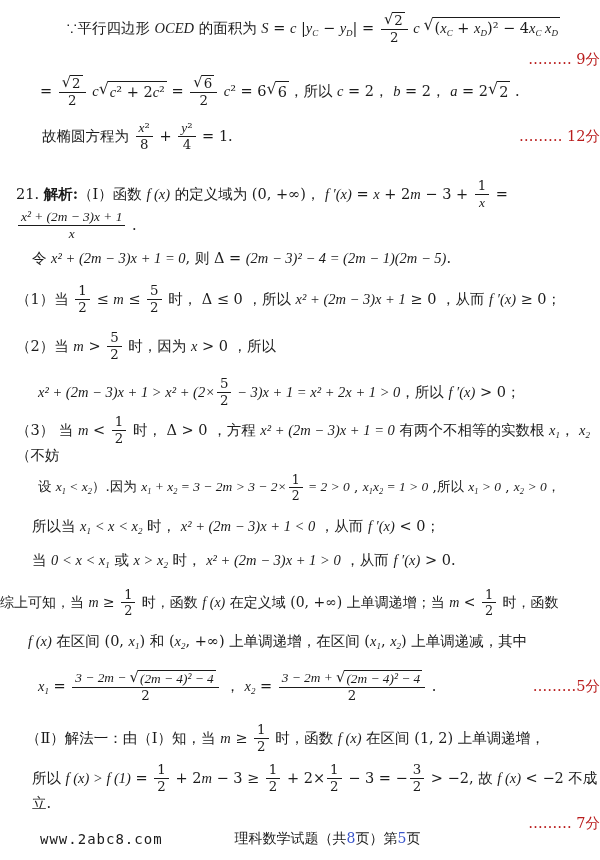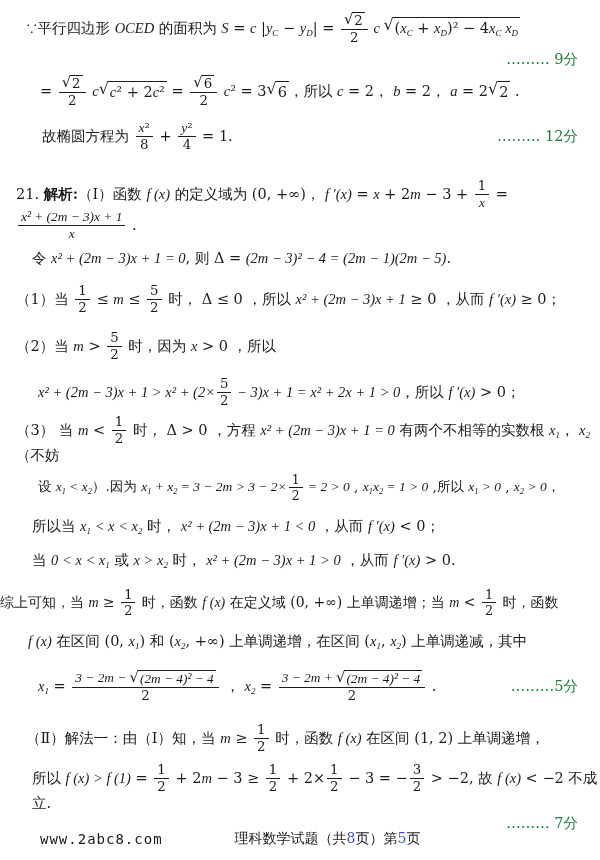--- a/index.html
+++ b/index.html
@@ -8,42 +8,42 @@
     background:#ffffff;
     color:#1b1b1b;
     font-family:"DejaVu Serif","Liberation Serif",serif;
     font-size:14.5px;
     position:relative;
     overflow:hidden;
   }
   .content{padding-top:6px;}
   .line{display:flex;align-items:center;}
   .line-main{display:block;line-height:1.3;}
-  .line-right{margin-left:auto;padding-right:22px;white-space:nowrap;color:#15803d;}
+  .line-right{margin-left:auto;padding-right:0;white-space:nowrap;color:#b91c1c;}
   .seg-t{font-style:normal;}
   .seg-i{font-style:italic;font-family:"Liberation Serif","DejaVu Serif",serif;}
   .seg-b{font-weight:700;}
   .seg-sub{font-size:0.62em;font-style:italic;vertical-align:-0.35em;font-family:"Liberation Serif","DejaVu Serif",serif;}
   .frac{display:inline-flex;flex-direction:column;align-items:center;vertical-align:middle;margin:0 2px;line-height:1.05;font-size:0.92em;}
   .frac .fnum{padding:0 3px 1px 3px;border-bottom:1px solid #1b1b1b;white-space:nowrap;}
   .frac .fden{padding-top:1px;white-space:nowrap;}
   .sqrt{display:inline-flex;align-items:flex-start;vertical-align:middle;white-space:nowrap;}
   .sqrt-sign{line-height:1;font-size:1.1em;margin-right:-1px;}
   .sqrt-body{border-top:1px solid #1b1b1b;padding:1px 2px 0 2px;white-space:nowrap;}
   .footer{position:absolute;left:0;right:5px;bottom:12px;display:flex;align-items:center;font-size:14px;}
   .footer-site{margin-left:40px;font-family:"DejaVu Sans Mono","Liberation Mono",monospace;letter-spacing:1px;}
   .footer-doc{margin-left:72px;font-family:"DejaVu Serif","Liberation Serif",serif;}
   .blue{color:#3a55cc;}
 </style>
 </head>
 <body>
 
 <div class="content">
   <div id="lines">
-      <div class="line" style="padding-left: 26px; min-height: 44px;">
+      <div class="line" style="padding-left: 26px; min-height: 44px; justify-content: center;">
         <span class="line-main"><span class="seg-t">∵平行四边形 </span><span class="seg-i">OCED</span><span class="seg-t"> 的面积为 </span><span class="seg-i">S</span><span class="seg-t"> = </span><span class="seg-i">c</span><span class="seg-t"> |</span><span class="seg-i">y</span><span class="seg-sub">C</span><span class="seg-t"> − </span><span class="seg-i">y</span><span class="seg-sub">D</span><span class="seg-t">| = </span><span class="frac">
             <span class="fnum"><span class="sqrt">
                 <span class="sqrt-sign">√</span>
                 <span class="sqrt-body"><span class="seg-t">2</span></span>
               </span></span>
             <span class="fden"><span class="seg-t">2</span></span>
           </span><span class="seg-i"> c </span><span class="sqrt">
             <span class="sqrt-sign">√</span>
             <span class="sqrt-body"><span class="seg-t">(</span><span class="seg-i">x</span><span class="seg-sub">C</span><span class="seg-t"> + </span><span class="seg-i">x</span><span class="seg-sub">D</span><span class="seg-t">)² − 4</span><span class="seg-i">x</span><span class="seg-sub">C</span><span class="seg-i"> x</span><span class="seg-sub">D</span></span>
           </span></span>
@@ -61,21 +61,21 @@
             <span class="fden"><span class="seg-t">2</span></span>
           </span><span class="seg-t"> </span><span class="seg-i">c</span><span class="sqrt">
             <span class="sqrt-sign">√</span>
             <span class="sqrt-body"><span class="seg-i">c</span><span class="seg-t">² + 2</span><span class="seg-i">c</span><span class="seg-t">²</span></span>
           </span><span class="seg-t"> = </span><span class="frac">
             <span class="fnum"><span class="sqrt">
                 <span class="sqrt-sign">√</span>
                 <span class="sqrt-body"><span class="seg-t">6</span></span>
               </span></span>
             <span class="fden"><span class="seg-t">2</span></span>
-          </span><span class="seg-t"> </span><span class="seg-i">c</span><span class="seg-t">² = 3</span><span class="sqrt">
+          </span><span class="seg-t"> </span><span class="seg-i">c</span><span class="seg-t">² = 6</span><span class="sqrt">
             <span class="sqrt-sign">√</span>
             <span class="sqrt-body"><span class="seg-t">6</span></span>
           </span><span class="seg-t">，所以 </span><span class="seg-i">c</span><span class="seg-t"> = 2， </span><span class="seg-i">b</span><span class="seg-t"> = 2， </span><span class="seg-i">a</span><span class="seg-t"> = 2</span><span class="sqrt">
             <span class="sqrt-sign">√</span>
             <span class="sqrt-body"><span class="seg-t">2</span></span>
           </span><span class="seg-t"> .</span></span>
       </div>
       <div class="line" style="padding-left: 42px; min-height: 46px;">
         <span class="line-main"><span class="seg-t">故椭圆方程为 </span><span class="frac">
             <span class="fnum"><span class="seg-i">x</span><span class="seg-t">²</span></span>

